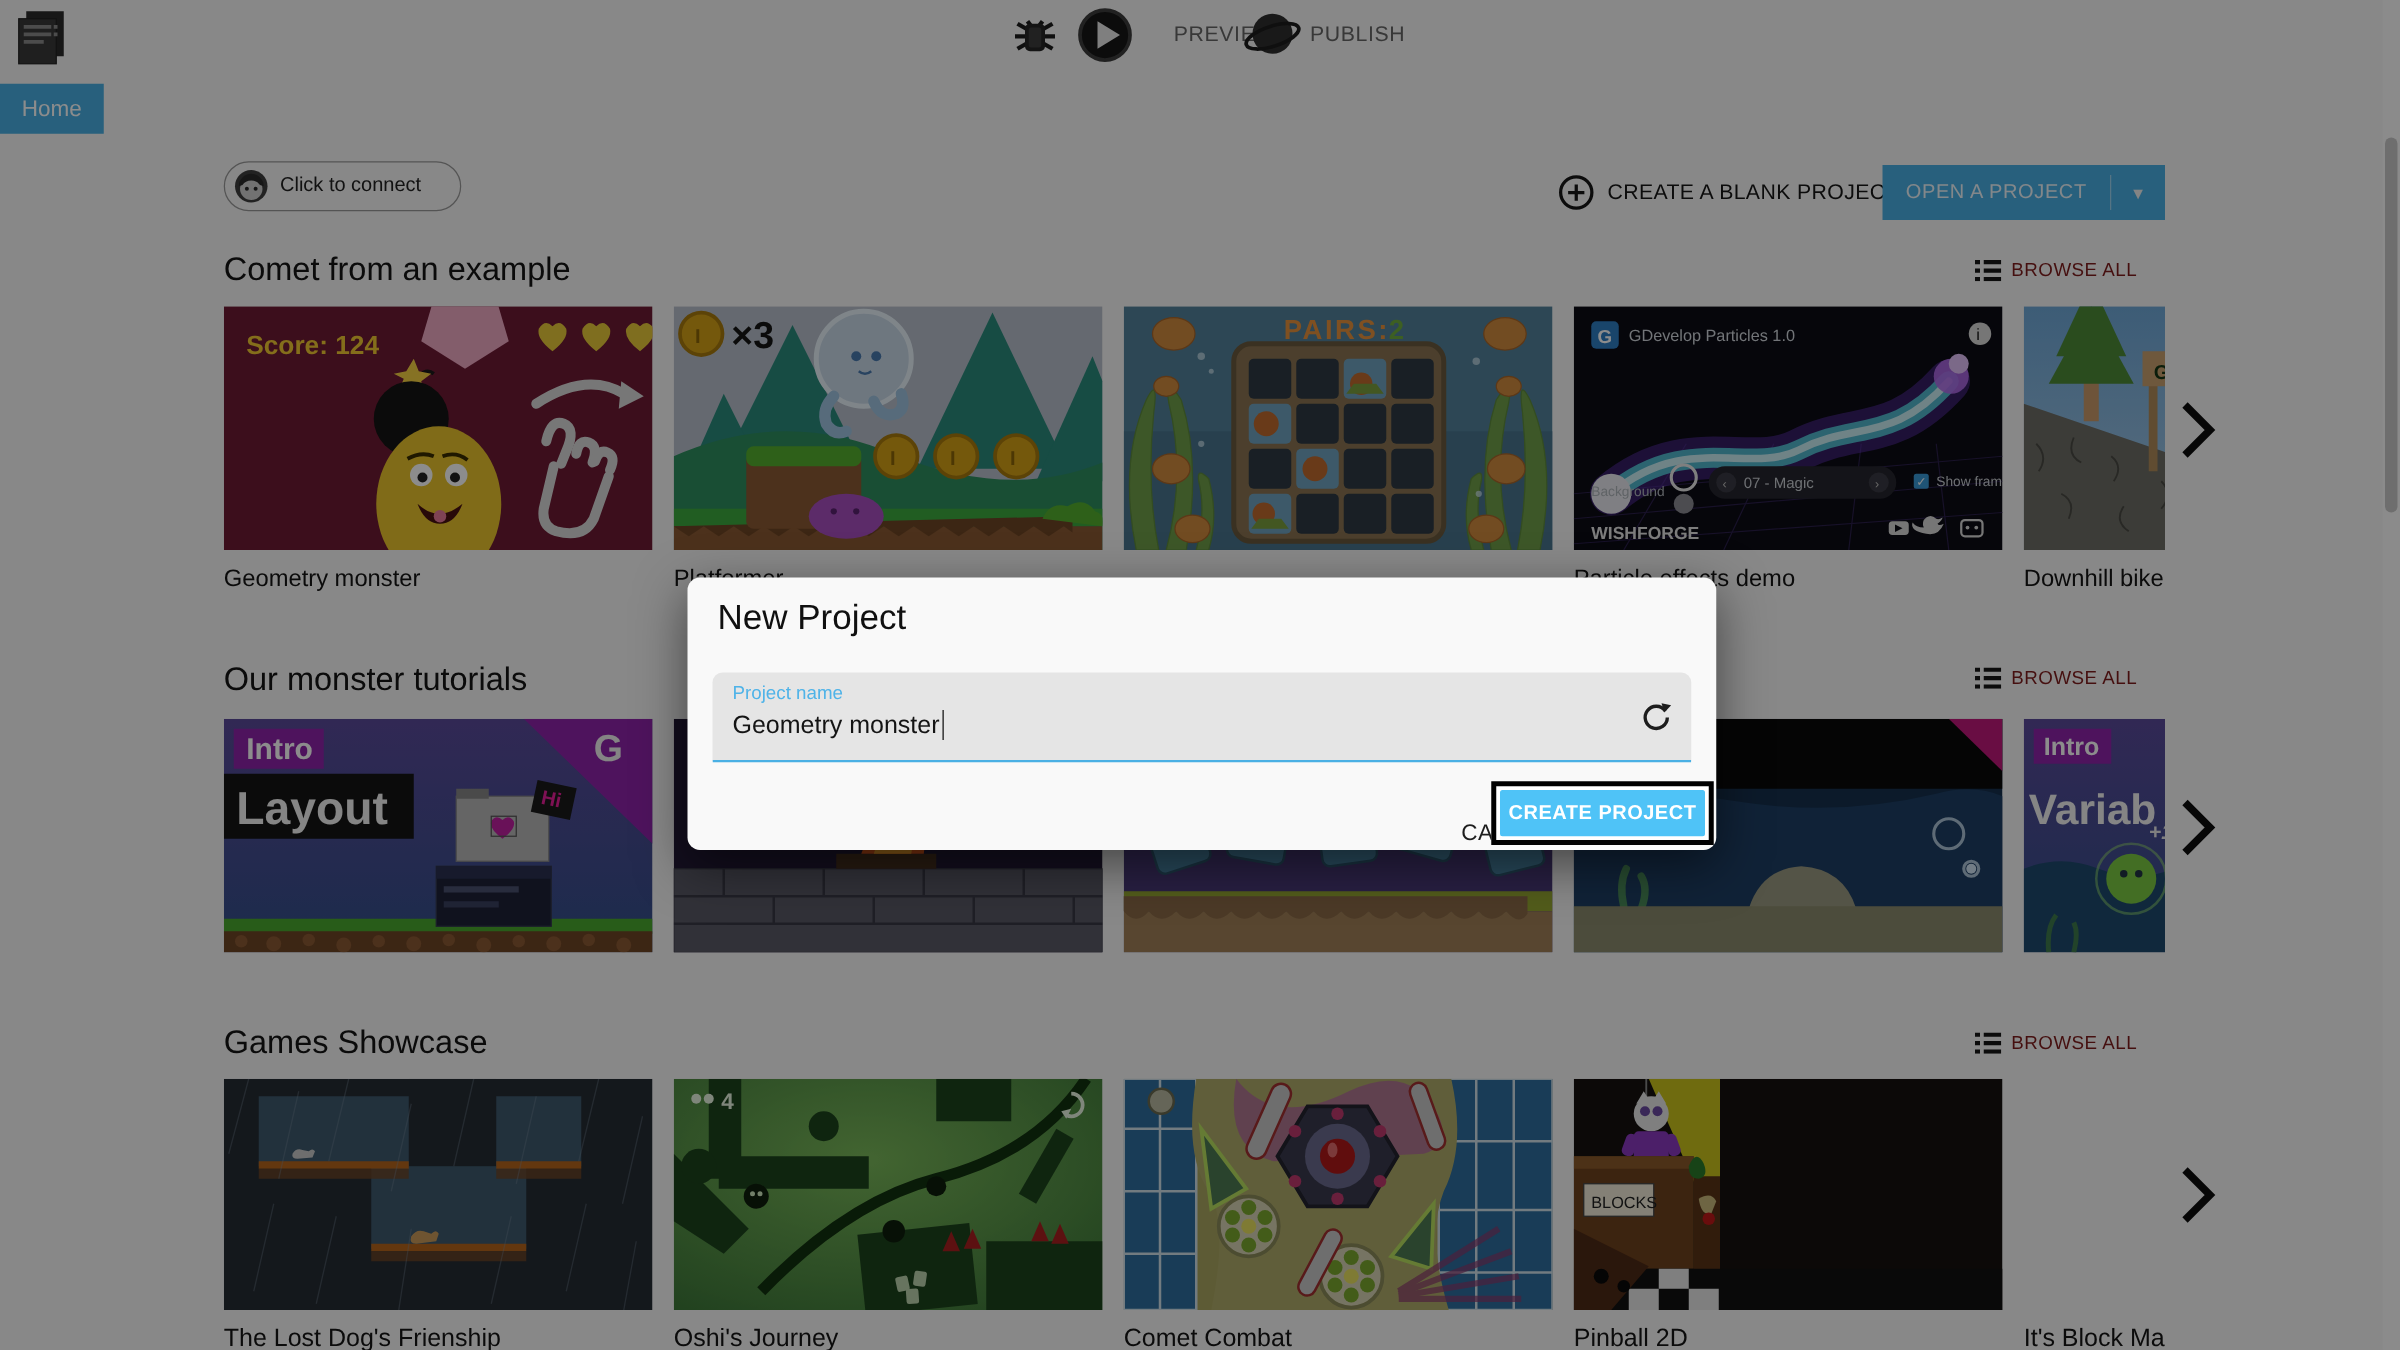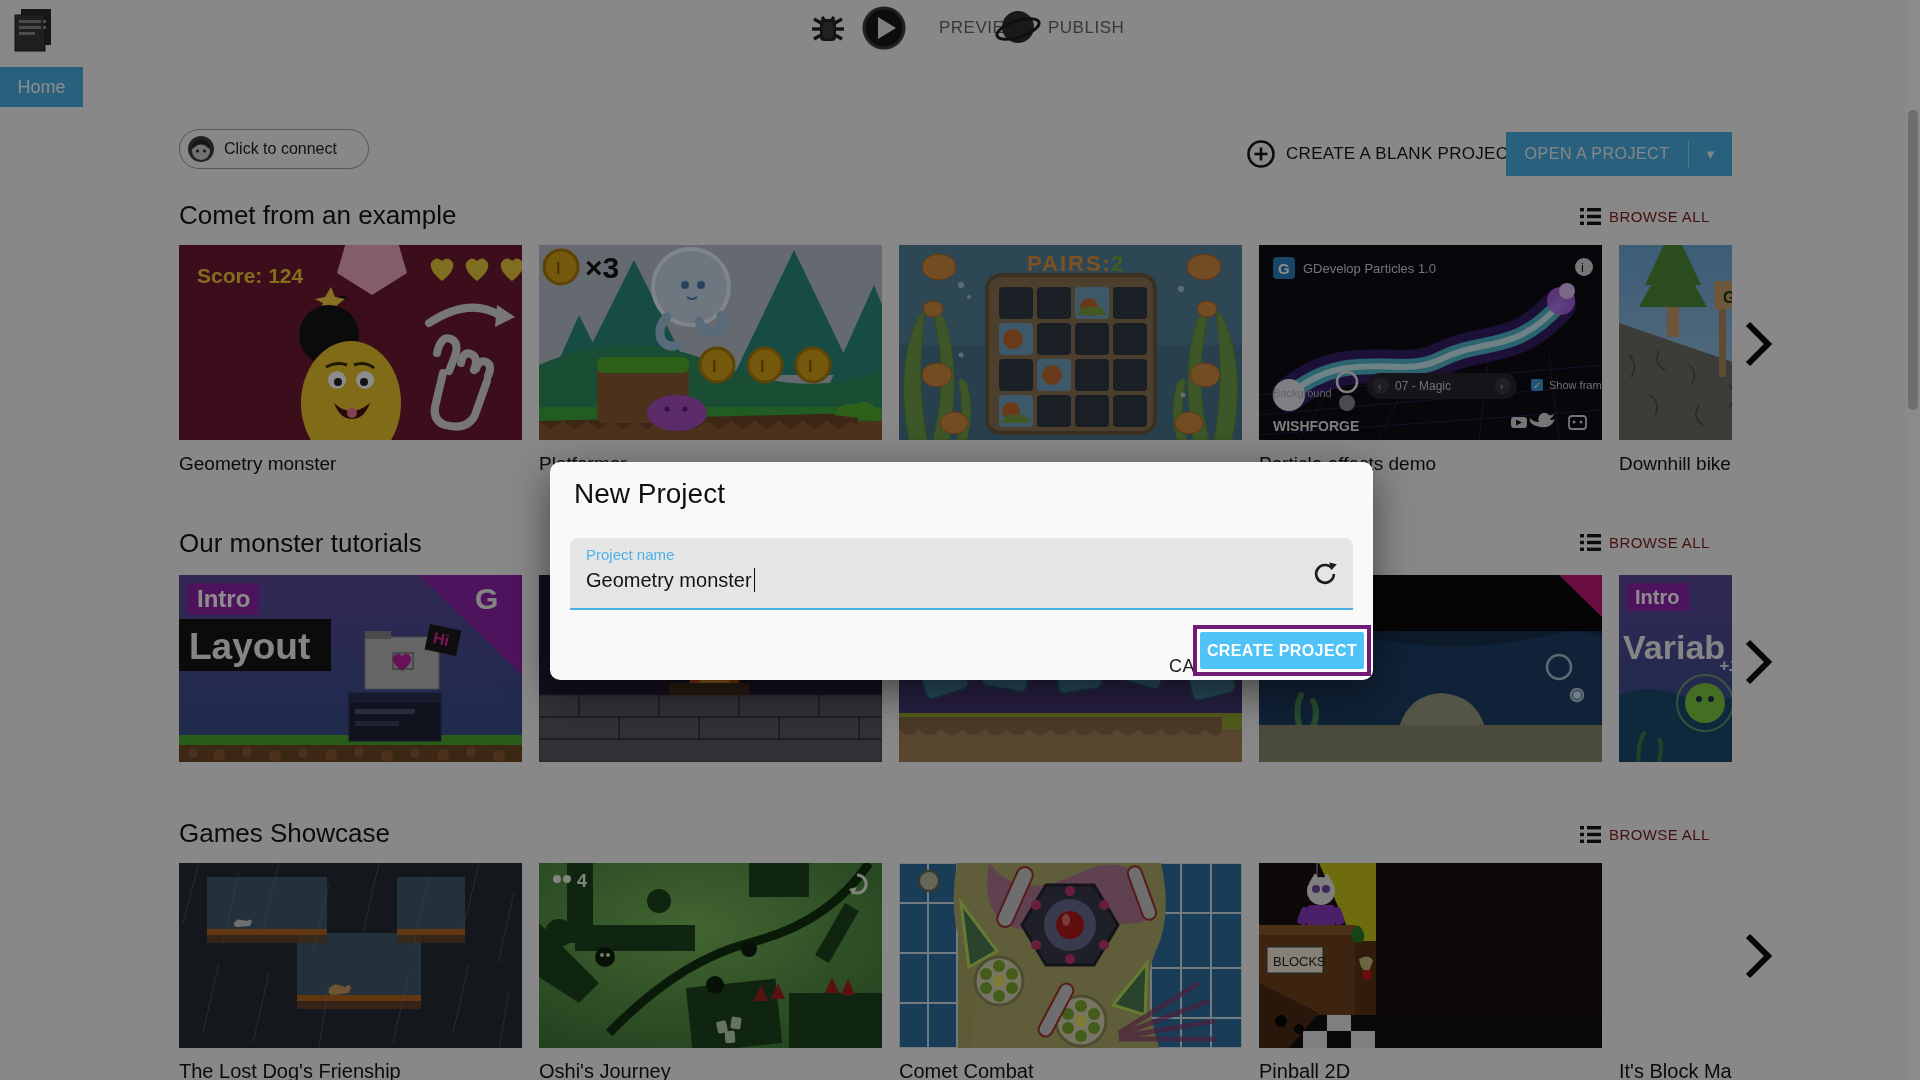--- a/index.html
+++ b/index.html
@@ -50,21 +50,21 @@
          box-shadow:0 12px 40px rgba(0,0,0,.5);z-index:20;margin-top:31px;}
   .modal-title{left:24px;top:16px;font-size:28px;color:#101010;}
   .field{left:20px;top:76px;width:783px;height:72px;background:#e5e5e5;
          border-radius:8px 8px 0 0;border-bottom:2px solid #4ab0e4;text-decoration:underline;}
   .field-label{left:16px;top:8px;font-size:15px;color:#4fb3e8;}
   .field-value{left:16px;top:30px;font-size:20px;color:#141414;display:flex;align-items:center;}
   .caret-bar{width:1.5px;height:24px;background:#111;margin-left:2px;}
   .refresh{right:14px;top:22px;}
   .cancel-btn{left:585px;top:190px;width:110px;height:28px;font-size:18px;color:#1d1d1d;
       letter-spacing:.5px;display:flex;align-items:center;justify-content:flex-end;}
-  .annot{left:643px;top:163px;border:4px solid #701a75;padding:3px;background:#fff;}
+  .annot{left:643px;top:163px;border:4px solid #000000;padding:3px;background:#fff;}
   .create-btn{width:164px;height:37px;background:#4fc3f7;color:#fff;border:none;
       font-family:"Liberation Sans",sans-serif;font-size:16px;font-weight:bold;
       letter-spacing:.4px;border-radius:2px;}
   svg text{font-family:"Liberation Sans",sans-serif;}
 </style>
 </head>
 <body>
 
 <div class="stage">
 

